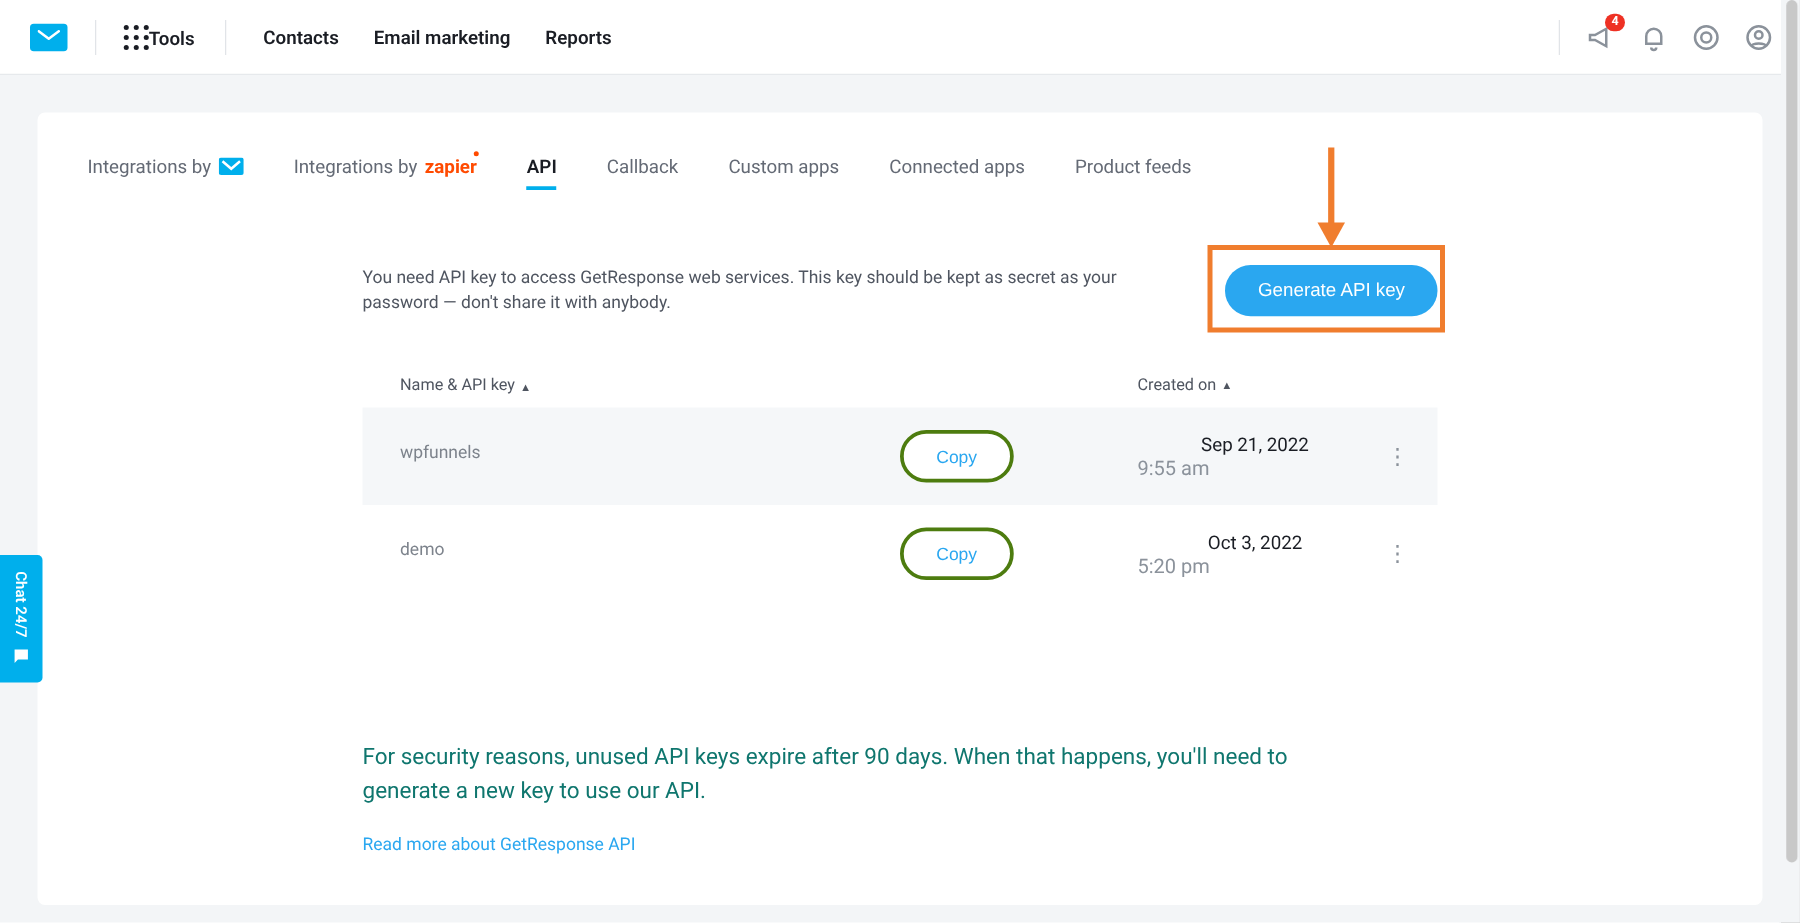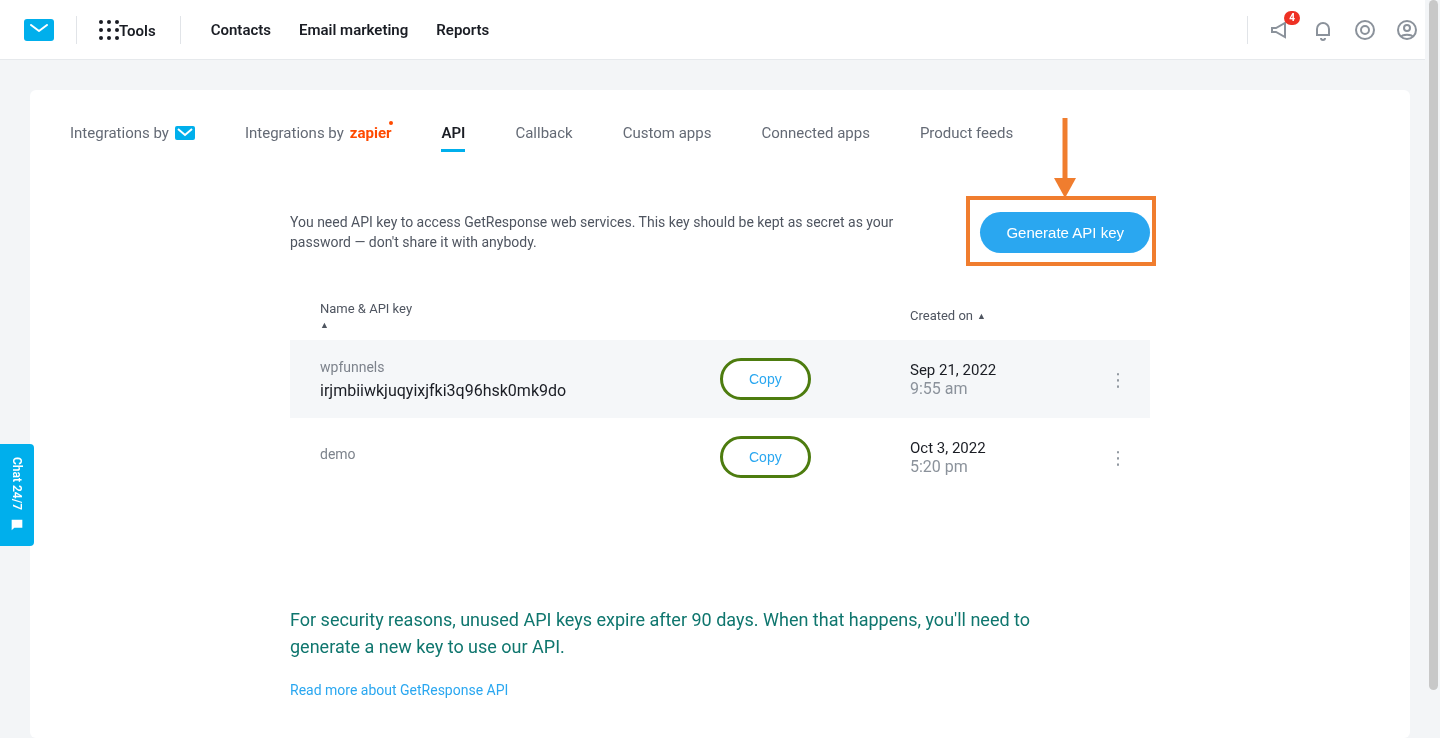--- a/index.html
+++ b/index.html
@@ -58,21 +58,21 @@
   .page-wrap { padding: 30px; }
   .card {
     background:#fff; border-radius:6px;
     width:100%;
     min-height:620px;
     padding: 34px 40px 40px 40px;
     position:relative;
   }
 
   
-  .tabs { display:flex; align-items:flex-start; gap:50px; font-size:15px; }
+  .tabs { display:flex; align-items:flex-start; gap:40px; font-size:15px; }
   .tab { color:#646a75; cursor:pointer; padding-bottom:10px; display:flex; align-items:center; gap:6px; }
   .tab.active { color:#1a1d24; font-weight:600; border-bottom:3px solid #00afec; padding-bottom:7px; }
   .tab .brand-icon { display:inline-flex; align-items:center; }
   .zapier-text { color:#ff4a00; font-weight:700; font-size:15px; position:relative; }
   .zapier-dot { position:absolute; top:-3px; right:-2px; width:4px; height:4px; background:#ff4a00; border-radius:50%; }
 
   
   .content { max-width:880px; margin: 60px auto 0 auto; padding: 0 10px; }
   .intro-row { display:flex; align-items:flex-start; gap:22px; }
   .intro-text { color:#4f5560; font-size:14px; line-height:1.45; max-width:620px; }
@@ -92,36 +92,36 @@
     position:absolute;
     left:50%;
     top:-96px;
     transform:translateX(-50%);
     pointer-events:none;
   }
   .arrow-annotation svg { display:block; }
 
   
   .table-head { display:flex; margin-top:48px; padding:0 12px 10px 30px; color:#4f5560; font-size:13px; }
-  .th-name { width:590px; display:flex; align-items:flex-start; gap:4px; cursor:pointer;flex-direction:column; }
+  .th-name { width:590px; display:flex; align-items:flex-end; gap:4px; cursor:pointer; }
   .th-created { display:flex; align-items:center; gap:4px; cursor:pointer; }
   .sort-caret { font-size:9px; }
 
   .row { display:flex; align-items:center; padding:18px 12px 18px 30px; }
   .row.alt { background:#f5f7f9; }
   .cell-name { width:400px; }
   .small-name { color:#7d838c; font-size:14px; margin-bottom:6px; }
   .key-text { font-size:16px; color:#1a1d24; }
   .cell-copy { width:190px; }
   .copy-btn {
     border:3px solid #4d7c0f; color:#2aa7f0; background:#fff;
     padding:10px 26px; border-radius:22px; font-size:14px; cursor:pointer;
   }
   .cell-date { flex:1; }
-  .date-line { font-size:15px; color:#1a1d24; }
+  .date-line { font-size:15px; color:#1a1d24;text-align:center; }
   .time-line { font-size:16px; color:#8b929b; }
   .cell-actions { width:40px; text-align:center; color:#8b929b; cursor:pointer; font-size:18px; letter-spacing:0; }
 
   .footer-note { margin-top:110px; color:#0f766e; font-size:18px; line-height:1.5; max-width:800px; }
   .read-more { display:inline-block; margin-top:22px; color:#2aa7f0; text-decoration:none; font-size:14px; cursor:pointer; }
 
   
   .chat-tab {
     position:fixed; left:0; top:444px;
     background:#00afec; color:#fff;
@@ -253,21 +253,20 @@
         </div>
         <div class="th-created">
           <span>Created on</span>
           <span class="sort-caret">▲</span>
         </div>
       </div>
 
       <div class="row alt">
         <div class="cell-name">
           <div class="small-name">wpfunnels</div>
-          <div class="key-text">irjmbiiwkjuqyixjfki3q96hsk0mk9do</div>
         </div>
         <div class="cell-copy">
           <button class="copy-btn">Copy</button>
         </div>
         <div class="cell-date">
           <div class="date-line">Sep 21, 2022</div>
           <div class="time-line">9:55 am</div>
         </div>
         <div class="cell-actions">
           <span>⋮</span>

